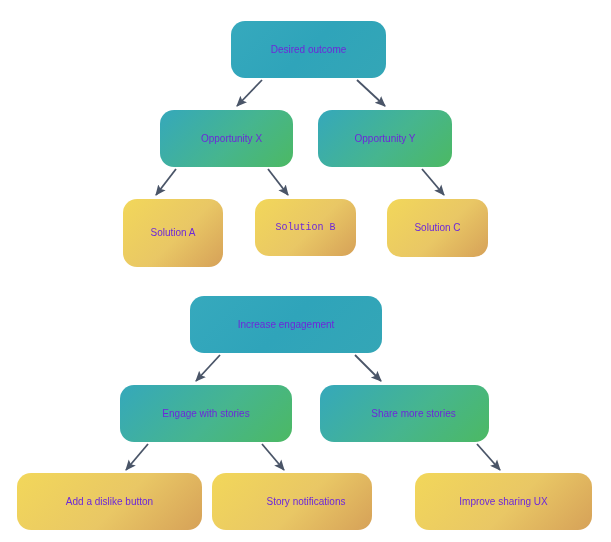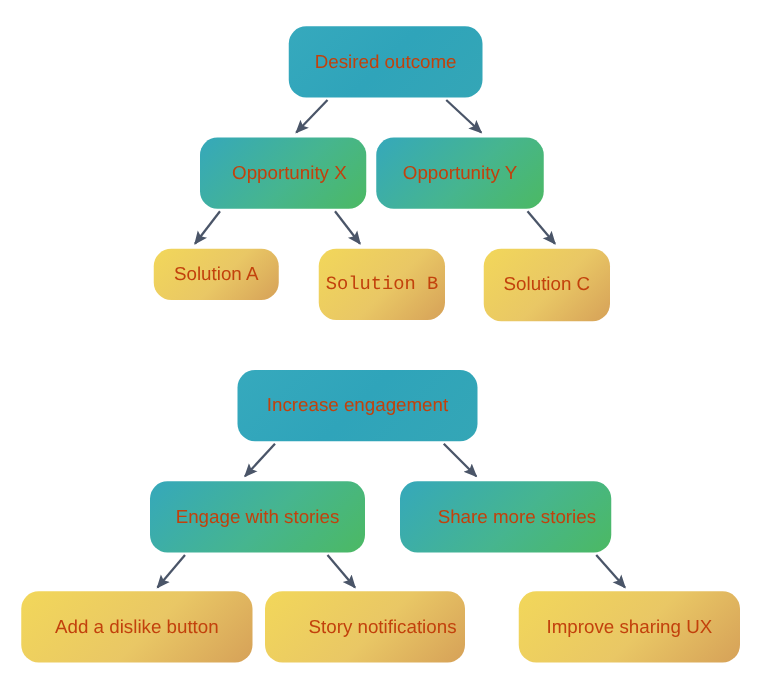--- a/index.html
+++ b/index.html
@@ -49,22 +49,22 @@
   .node.outcome::before {
     background: linear-gradient(135deg, #36a9bd 0%, #2fa4ba 50%, #34a6b6 100%);
   }
   .node.opportunity::before {
     background: linear-gradient(135deg, #35a8bb 0%, #46b58f 55%, #4cb963 100%);
   }
   .node.solution::before {
     background: linear-gradient(135deg, #f2d75a 0%, #e9c765 55%, #d6a158 100%);
   }
   .node-label {
-    color: #c2410c;
-    font-size: 15px;
+    color: #6d28d9;
+    font-size: 10px;
     line-height: 1.2;
     white-space: nowrap;
     text-align: center;
   }
 </style>
 </head>
 <body>
 
 <div id="canvas">
 
@@ -88,24 +88,24 @@
       </g>
   </svg>
 
   <div id="node-layer">
       <div class="node outcome" style="left: 231px; top: 21px; width: 155px; height: 57px;">
         <span class="node-label">Desired outcome</span>
       </div>
       <div class="node opportunity" style="left: 160px; top: 110px; width: 133px; height: 57px; padding-left: 24px;">
         <span class="node-label">Opportunity X</span>
       </div>
-      <div class="node opportunity" style="left: 301px; top: 110px; width: 134px; height: 57px;">
+      <div class="node opportunity" style="left: 318px; top: 110px; width: 134px; height: 57px;">
         <span class="node-label">Opportunity Y</span>
       </div>
-      <div class="node solution" style="left: 123px; top: 199px; width: 100px; height: 41px;">
+      <div class="node solution" style="left: 123px; top: 199px; width: 100px; height: 68px;">
         <span class="node-label">Solution A</span>
       </div>
       <div class="node solution" style="left: 255px; top: 199px; width: 101px; height: 57px; font-family: Liberation Mono, monospace;">
         <span class="node-label">Solution B</span>
       </div>
       <div class="node solution" style="left: 387px; top: 199px; width: 101px; height: 58px;">
         <span class="node-label">Solution C</span>
       </div>
       <div class="node outcome" style="left: 190px; top: 296px; width: 192px; height: 57px;">
         <span class="node-label">Increase engagement</span>

